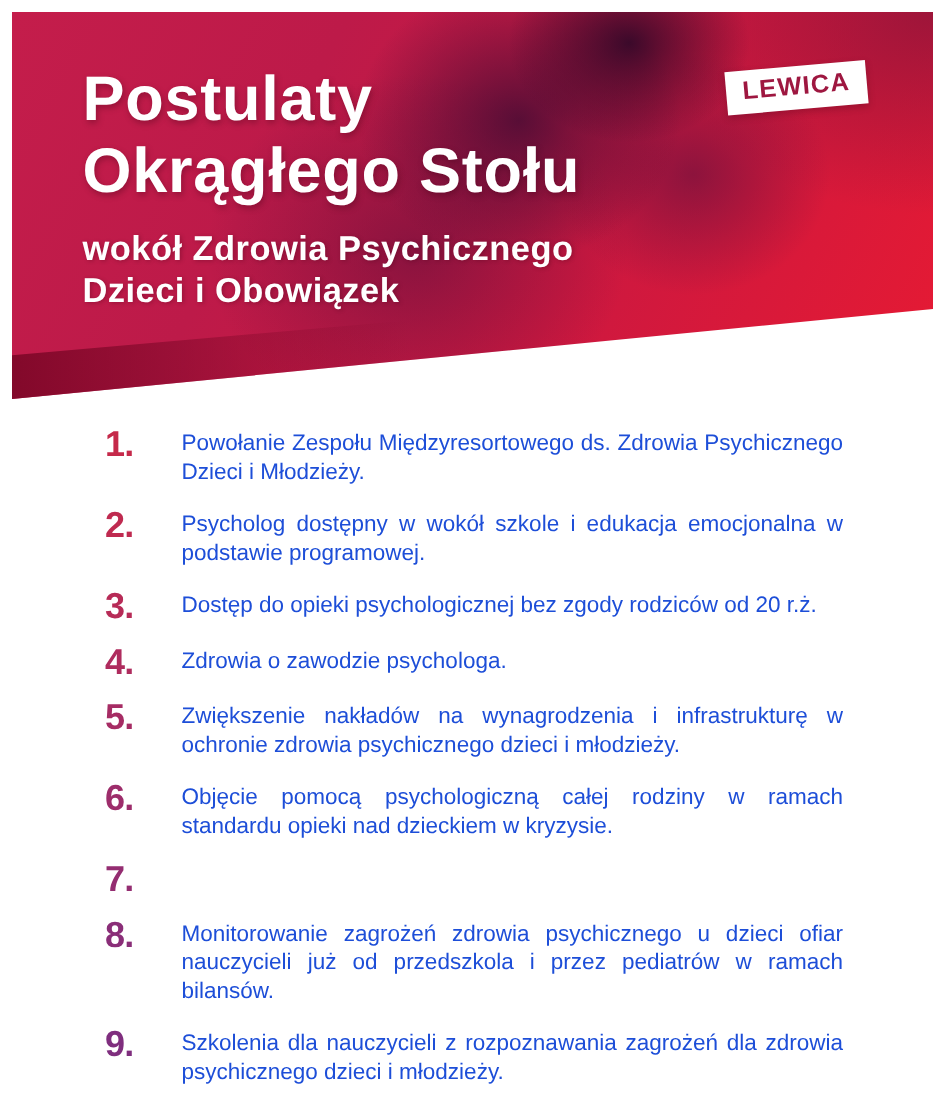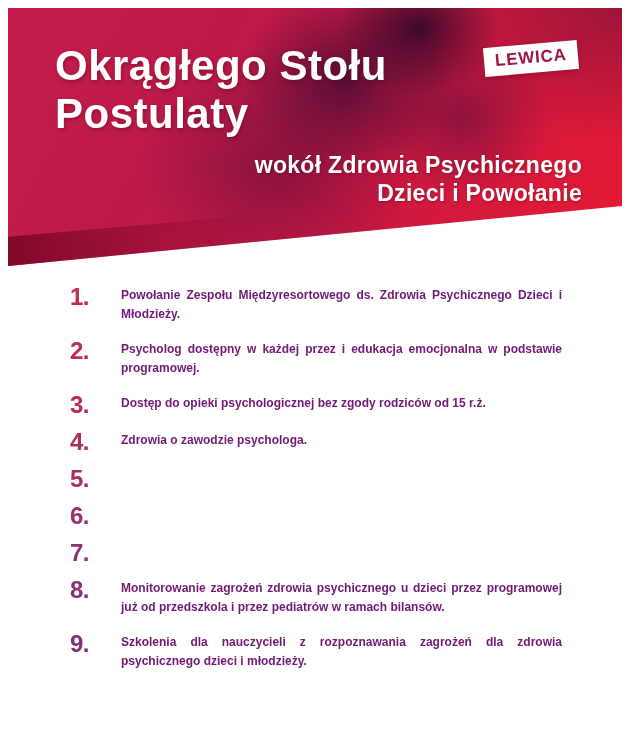--- a/index.html
+++ b/index.html
@@ -56,21 +56,21 @@
   .hero-title span { display: block; }
   .hero-subtitle {
     margin: 13px 0 0 0;
     color: #ffffff;
     font-size: 23px;
     line-height: 28px;
     font-weight: 700;
     letter-spacing: 0.3px;
     text-shadow: 1px 1px 3px rgba(60,0,20,0.30);
   }
-  .hero-subtitle span { display: block; text-align: right; }
+  .hero-subtitle span { display: block; }
   .logo-badge {
     position: absolute;
     top: 36px;
     right: 44px;
     transform: rotate(-5deg);
     background: #ffffff;
     padding: 4px 11px 5px 11px;
     box-shadow: 0 2px 5px rgba(60,0,20,0.25);
   }
   .logo-badge span {
@@ -95,80 +95,82 @@
     align-items: start;
   }
   .postulate .num {
     font-size: 24px;
     line-height: 21px;
     font-weight: 800;
     letter-spacing: -0.5px;
   }
   .postulate .txt {
     margin: 0;
-    color: #701a75;
-    font-size: 12px;
+    color: #1d4ed8;
+    font-size: 15px;
     line-height: 19px;
-    font-weight: 700;
+    font-weight: 400;
     text-align: justify;
   }
   .postulate .txt::after { 
     content: "";
     display: inline-block;
     width: 0;
   }
 </style>
 </head>
 <body>
 
 <div class="poster">
 
   <header class="hero">
     <div class="logo-badge">
       <span>LEWICA</span>
     </div>
     <h1 class="hero-title">
+      <span>Postulaty</span>
       <span>Okrągłego Stołu</span>
-      <span>Postulaty</span>
     </h1>
     <h2 class="hero-subtitle">
       <span>wokół Zdrowia Psychicznego</span>
-      <span>Dzieci i Powołanie</span>
+      <span>Dzieci i Obowiązek</span>
     </h2>
   </header>
 
   <ol class="postulates">
     <li class="postulate">
       <span class="num" style="color: rgb(197, 41, 74);">1.</span>
       <p class="txt">Powołanie Zespołu Międzyresortowego ds. Zdrowia Psychicznego Dzieci i Młodzieży.</p>
     </li>
     <li class="postulate">
       <span class="num" style="color: rgb(191, 42, 80);">2.</span>
-      <p class="txt">Psycholog dostępny w każdej przez i edukacja emocjonalna w podstawie programowej.</p>
+      <p class="txt">Psycholog dostępny w wokół szkole i edukacja emocjonalna w podstawie programowej.</p>
     </li>
     <li class="postulate">
       <span class="num" style="color: rgb(183, 43, 87);">3.</span>
-      <p class="txt">Dostęp do opieki psychologicznej bez zgody rodziców od 15 r.ż.</p>
+      <p class="txt">Dostęp do opieki psychologicznej bez zgody rodziców od 20 r.ż.</p>
     </li>
     <li class="postulate">
       <span class="num" style="color: rgb(175, 44, 94);">4.</span>
       <p class="txt">Zdrowia o zawodzie psychologa.</p>
     </li>
     <li class="postulate">
       <span class="num" style="color: rgb(166, 44, 100);">5.</span>
+      <p class="txt">Zwiększenie nakładów na wynagrodzenia i infrastrukturę w ochronie zdrowia psychicznego dzieci i młodzieży.</p>
     </li>
     <li class="postulate">
       <span class="num" style="color: rgb(157, 45, 107);">6.</span>
+      <p class="txt">Objęcie pomocą psychologiczną całej rodziny w ramach standardu opieki nad dzieckiem w kryzysie.</p>
     </li>
     <li class="postulate">
       <span class="num" style="color: rgb(148, 45, 113);">7.</span>
     </li>
     <li class="postulate">
       <span class="num" style="color: rgb(138, 46, 120);">8.</span>
-      <p class="txt">Monitorowanie zagrożeń zdrowia psychicznego u dzieci przez programowej już od przedszkola i przez pediatrów w ramach bilansów.</p>
+      <p class="txt">Monitorowanie zagrożeń zdrowia psychicznego u dzieci ofiar nauczycieli już od przedszkola i przez pediatrów w ramach bilansów.</p>
     </li>
     <li class="postulate">
       <span class="num" style="color: rgb(127, 46, 126);">9.</span>
       <p class="txt">Szkolenia dla nauczycieli z rozpoznawania zagrożeń dla zdrowia psychicznego dzieci i młodzieży.</p>
     </li>
   </ol>
 
 </div>
 
 </body></html>

